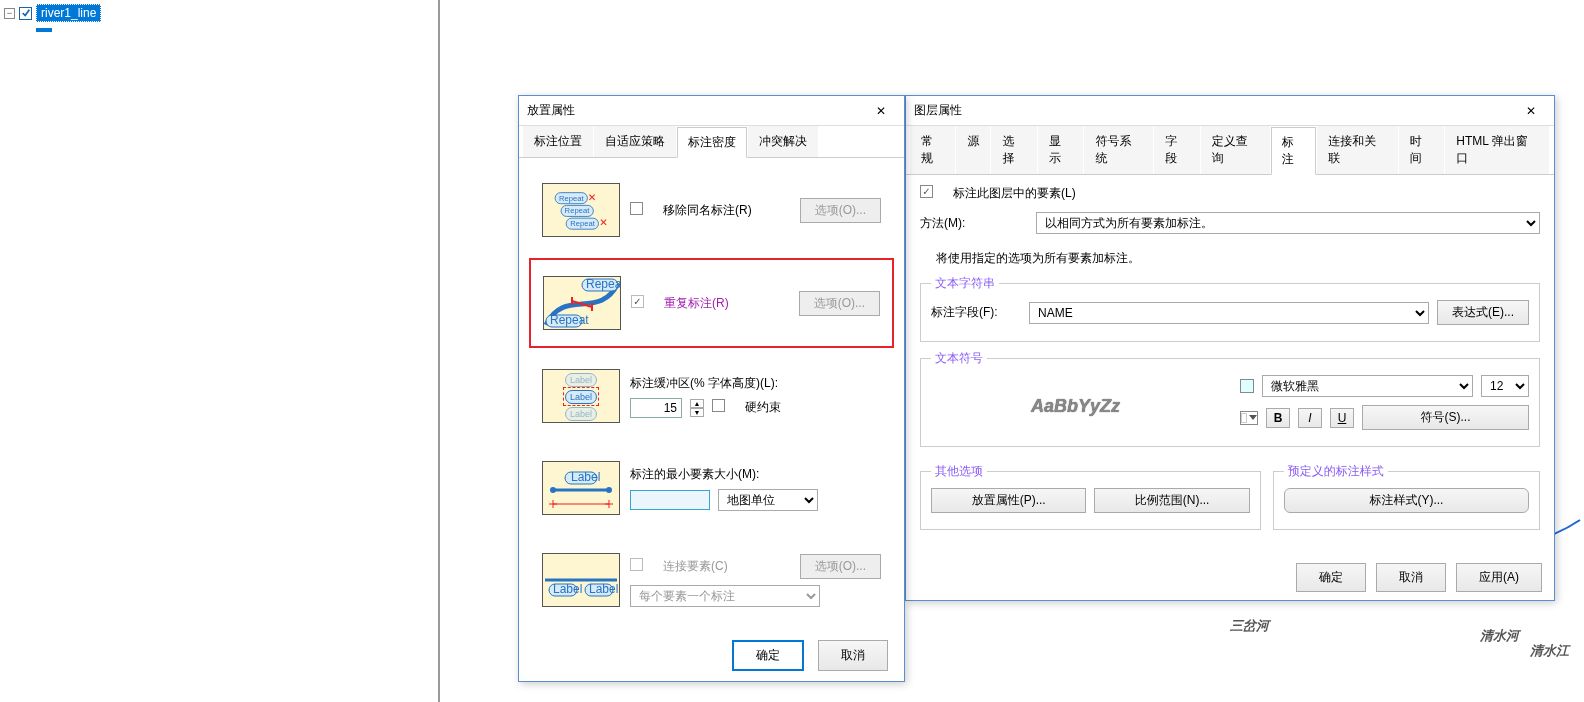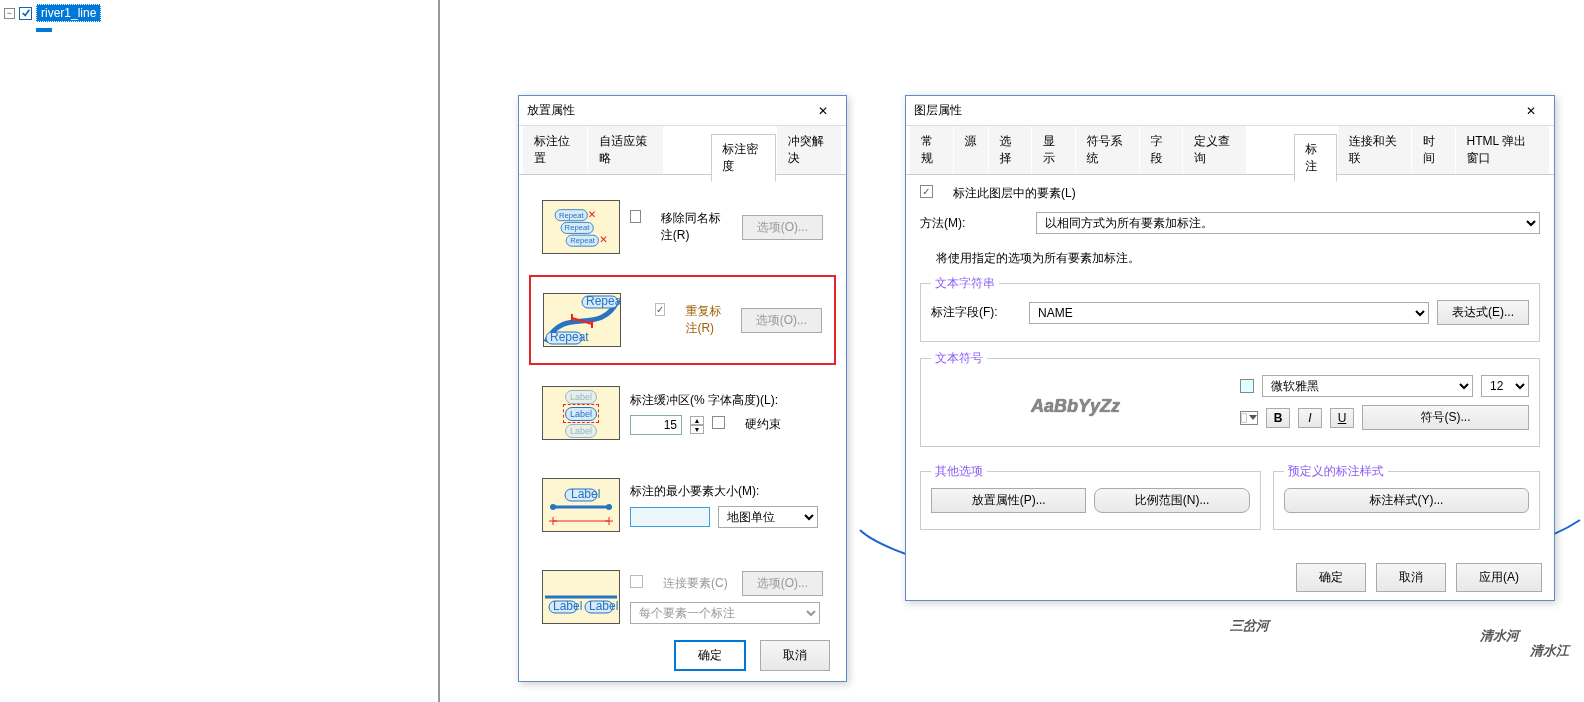--- a/index.html
+++ b/index.html
@@ -16,36 +16,36 @@
 .map-bg { position: absolute; left: 440px; top: 0; right: 0; bottom: 0; background: #fff; }
 .river-path { stroke: #1b66d6; stroke-width: 2; fill: none; }
 .river-label { font-size: 13px; font-weight: bold; fill: #555; stroke: #fff; stroke-width: 3px; paint-order: stroke fill; font-style: italic;}
 
 .dialog { position: absolute; background: #fff; border: 1px solid #5a8ed0; box-shadow: 2px 2px 8px rgba(0,0,0,.2); }
 .dlg-title { background: #fff; height: 30px; display: flex; align-items: center; justify-content: space-between; padding: 0 8px; border-bottom: 1px solid #ddd; }
 .dlg-close { width: 30px; height: 24px; display:flex; align-items:center; justify-content:center; cursor:pointer; }
 
 .tabs { display: flex; border-bottom: 1px solid #ccc; padding: 0 4px; }
 .tab { padding: 6px 10px; border: 1px solid transparent; border-bottom: none; background: #f5f5f5; margin-right: 1px; cursor:pointer;}
-.tab.active { background: #fff; border-color: #ccc; position: relative; top: 8px; border-bottom:1px solid #fff;margin-left:47px;}
+.tab.active { background: #fff; border-color: #ccc; position: relative; top: 1px; border-bottom:1px solid #fff;}
 
 .section-row { display: flex; align-items: center; padding: 16px 12px; gap: 10px; border: 1px solid transparent; margin: 4px 8px;}
 .section-row.highlight { border: 2px solid #e6222a; }
 .label-preview { width: 78px; height: 54px; border: 1px solid #555; background: #fdf6d0; flex-shrink:0; display:flex; align-items:center; justify-content:center; overflow:hidden; }
 .lbl-chip { display:inline-block; background:#d6eaf8; border:1px solid #2874c4; color:#2874c4; border-radius:8px; font-size:9px; padding:0 4px; line-height:12px;}
 .opt-col { flex: 1; display: flex; flex-direction: column; gap: 6px; }
 .chk { display: flex; align-items: flex-start; gap: 20px; }
 .chkbox { width: 13px; height: 13px; border: 1px solid #888; display:flex; align-items:center; justify-content:center;}
 .chkbox.checked::before { content: "✓"; font-size: 10px; color: #555;}
 .btn { background: linear-gradient(#f6f6f6,#e8e8e8); border: 1px solid #aaa; padding: 3px 14px; cursor: pointer; min-width:70px; text-align:center;}
 .btn.disabled { color: #999; background: #eee;}
 .ipt { border: 1px solid #8aa; padding: 2px 4px; }
 .sel { border: 1px solid #aaa; padding: 2px 4px; background: #fff; }
 
-.dlg-placement { left: 518px; top: 95px; width: 329px; height: 587px; }
+.dlg-placement { left: 518px; top: 95px; width: 387px; height: 587px; }
 .dlg-layerprops { left: 905px; top: 95px; width: 650px; height: 506px; }
 
 .lp-content { padding: 10px 14px; }
 .frow { display:flex; align-items:center; gap:8px; margin-bottom:8px; }
 .fieldset { border:1px solid #ccc; padding:8px 10px; margin:8px 0; }
 .fieldset > legend { padding:0 4px; color:#8b5cf6;}
 .sample-text { font-size:18px; font-weight:bold; color:#888; text-shadow:0 0 1px #333; font-style:italic;}
 .color-swatch { width:18px; height:14px; border:1px solid #888; background:#fff; display:inline-flex; align-items:center; justify-content:center;}
 .color-swatch .tri { border-left:4px solid transparent; border-right:4px solid transparent; border-top:5px solid #555; margin-left:2px;}
 .dlg-footer { position:absolute; bottom:8px; right:12px; display:flex; gap:10px; }
@@ -150,21 +150,21 @@
           </div>
         </div>
       </div>
     </fieldset>
 
     <div style="display:flex; gap:12px;">
       <fieldset class="fieldset" style="flex:1.3;">
         <legend>其他选项</legend>
         <div class="frow">
           <button class="btn" style="flex:1;">放置属性(P)...</button>
-          <button class="btn" style="flex:1;border-radius:8px;">比例范围(N)...</button>
+          <button class="btn" style="flex:1;">比例范围(N)...</button>
         </div>
       </fieldset>
       <fieldset class="fieldset" style="flex:1;">
         <legend>预定义的标注样式</legend>
         <div class="frow">
           <button class="btn" style="flex:1;border-radius:6px;">标注样式(Y)...</button>
         </div>
       </fieldset>
     </div>
   </div>
@@ -213,21 +213,21 @@
           <rect x="38" y="2" width="36" height="12" rx="6" fill="#d6eaf8" stroke="#2874c4"></rect>
           <text x="42" y="11" font-size="9" fill="#2874c4">Repeat</text>
           <rect x="2" y="38" width="36" height="12" rx="6" fill="#d6eaf8" stroke="#2874c4"></rect>
           <text x="6" y="47" font-size="9" fill="#2874c4">Repeat</text>
           <line x1="28" y1="24" x2="48" y2="30" stroke="#e22" stroke-width="2"></line>
           <line x1="28" y1="20" x2="28" y2="28" stroke="#e22" stroke-width="2"></line>
           <line x1="48" y1="26" x2="48" y2="34" stroke="#e22" stroke-width="2"></line>
         </svg>
       </div>
       <div class="opt-col">
-        <label class="chk" style="color:#a16207;margin-left:24px;">
+        <label class="chk" style="color:#a21caf;">
           <span class="chkbox checked" style="border-color:#bbb;"></span>
           <span>重复标注(R)</span>
         </label>
       </div>
       <button class="btn disabled">选项(O)...</button>
     </div>
 
     <div class="section-row">
       <div class="label-preview">
         <div style="text-align:center;">

